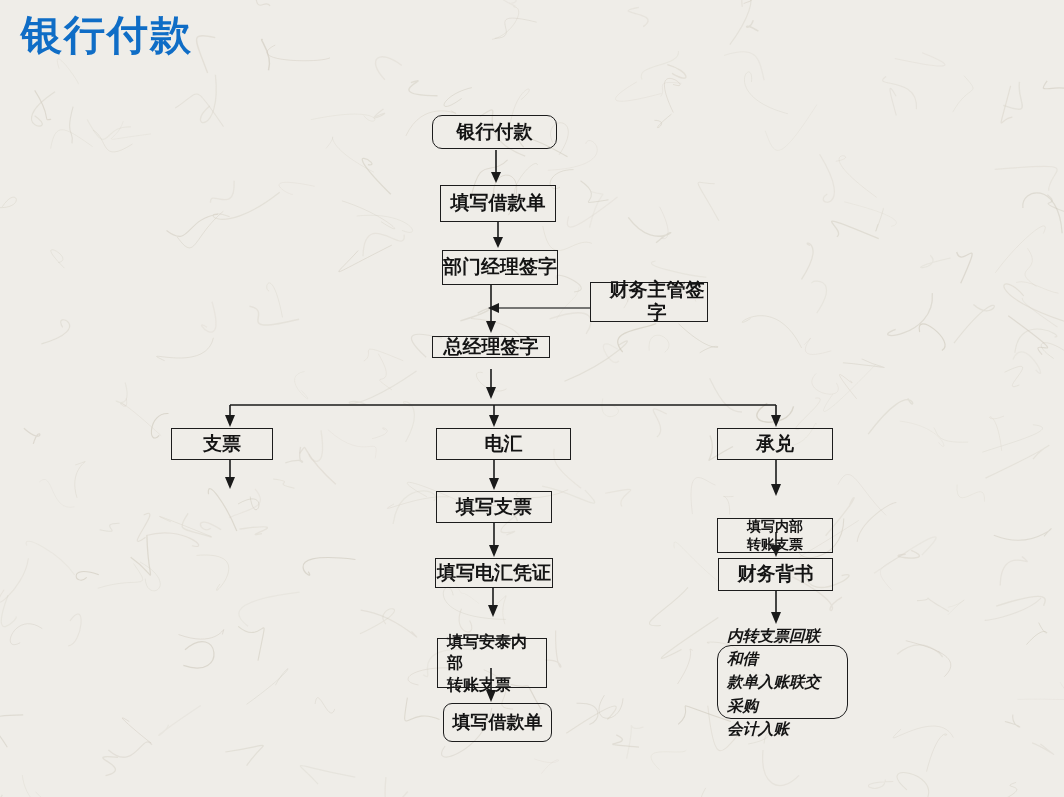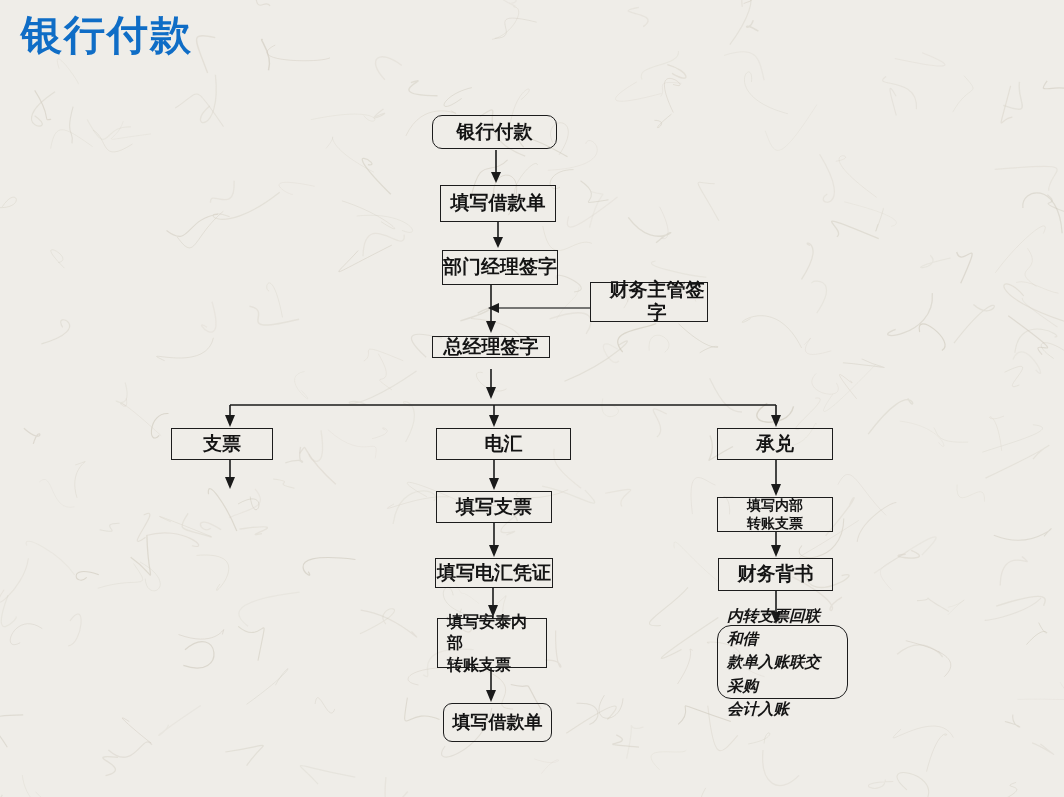--- a/index.html
+++ b/index.html
@@ -29,21 +29,21 @@
     font-size:19px;color:var(--color-text);line-height:1.2;
     background:transparent;
   }
   .r10{border-radius:10px;}
   .r9{border-radius:9px;}
   .r14{border-radius:14px;}
   .sans{font-family:"Liberation Sans",sans-serif;}
   .sm{font-size:14px;line-height:1.25;}
   .md{font-size:16px;line-height:1.35;}
   .md2{font-size:15.5px;line-height:1.5;font-style:italic;}
-  .left-align{justify-content:flex-start;text-align:left;padding-left:9px;padding-right:18px;}
+  .left-align{justify-content:flex-start;text-align:left;padding-left:9px;padding-right:18px;margin-top:20px;}
   .cline{stroke:var(--color-line);stroke-width:1.6;}
   .sline{stroke:var(--color-side_line);stroke-width:1.4;}
   .ahead{fill:var(--color-line);stroke:none;}
 </style>
 </head>
 <body>
 
 <div class="stage">
 
   <svg class="texture" viewBox="0 0 1064 797" xmlns="http://www.w3.org/2000/svg">
@@ -409,21 +409,21 @@
   </div>
 
   <div class="node r9" style="left:443px;top:703px;width:109px;height:39px;font-size:18px;">
     <span>填写借款单</span>
   </div>
 
   <div class="node" style="left:717px;top:428px;width:116px;height:32px;">
     <span>承兑</span>
   </div>
 
-  <div class="node sans sm" style="left:717px;top:497px;width:116px;height:35px;">
+  <div class="node sans sm" style="left:717px;top:518px;width:116px;height:35px;">
     <span>填写内部
 转账支票</span>
   </div>
 
   <div class="node" style="left:718px;top:558px;width:115px;height:33px;">
     <span>财务背书</span>
   </div>
 
   <div class="node r14 sans md2 left-align" style="left:717px;top:625px;width:131px;height:74px;">
     <span>内转支票回联和借

